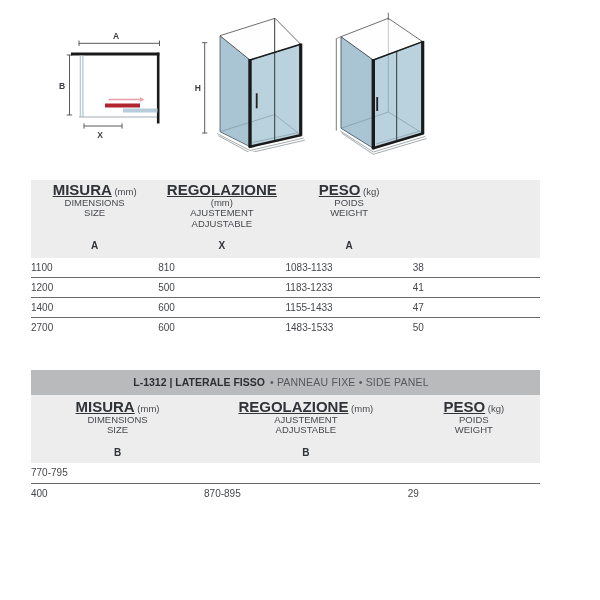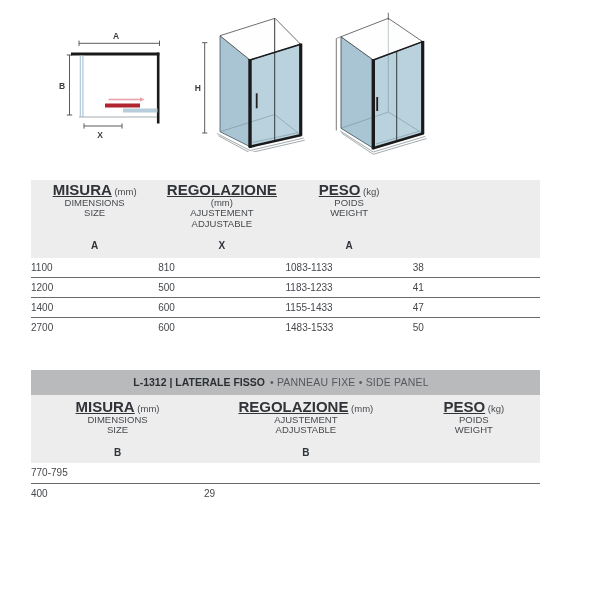--- a/index.html
+++ b/index.html
@@ -232,15 +232,16 @@
       <div>B</div>
       <div>B</div>
       <div></div>
     </div>
   </div>
   <div class="cols trow">
     <div>770-795</div>
   </div>
   <div class="cols trow">
     <div>400</div>
+    <div>870-895</div>
     <div>29</div>
   </div>
 </div>
 
 </body></html>

